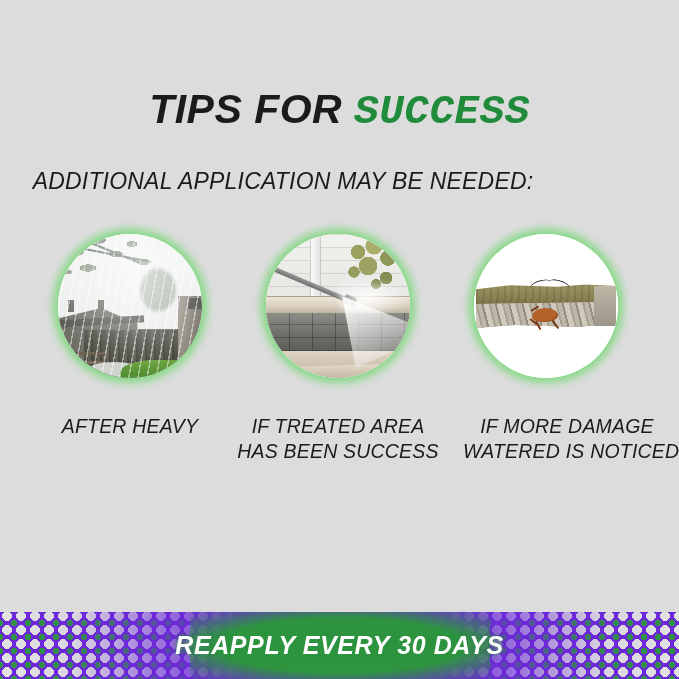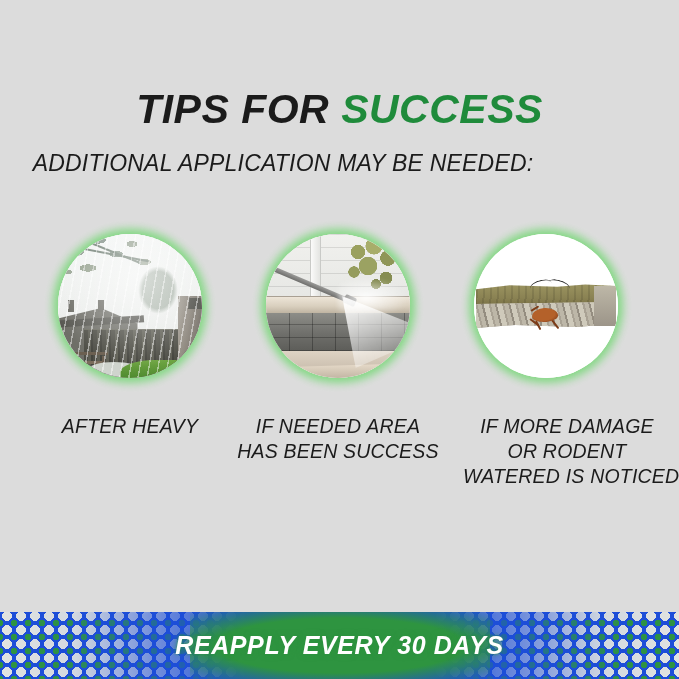--- a/index.html
+++ b/index.html
@@ -35,25 +35,26 @@
     font-size: 41px;
     font-style: italic;
     font-weight: bold;
     letter-spacing: 0.5px;
     color: #1b1b1b;
     line-height: 1.05;
     white-space: nowrap;
   }
   .title .accent {
     color: #1f8b3b;
+    font-family: Liberation Mono, monospace;
   }
 
   .subtitle {
     position: absolute;
-    top: 150px;
+    top: 168px;
     left: 0;
     width: 566px;
     text-align: center;
     font-size: 23px;
     font-style: italic;
     font-weight: normal;
     letter-spacing: 0.2px;
     color: #1b1b1b;
     white-space: nowrap;
   }
@@ -322,21 +323,21 @@
   .caption.k3 { left: 442px; margin-left: 21px; }
   .caption span { display: block; white-space: nowrap; }
 
   
   .banner {
     position: absolute;
     left: 0;
     bottom: 0;
     width: 679px;
     height: 67px;
-    background: #1d4ed8;
+    background: #6d28d9;
     overflow: hidden;
   }
   .halftone {
     position: absolute;
     inset: 0;
     background-color: transparent;
     background-image:
       radial-gradient(circle 5.1px at 7px 7px, #e2e4e0 0 96%, transparent 97%);
     background-size: 14px 14px;
     background-position: 0 -3px;
@@ -454,26 +455,25 @@
         </div>
       </div>
     </div>
   </div>
 
   <div class="captions">
     <div class="caption k1">
       <span>AFTER HEAVY</span>
     </div>
     <div class="caption k2">
-      <span>IF NEEDED AREA</span>
+      <span>IF TREATED AREA</span>
       <span>HAS BEEN SUCCESS</span>
     </div>
     <div class="caption k3">
       <span>IF MORE DAMAGE</span>
-      <span>OR RODENT</span>
       <span>WATERED IS NOTICED</span>
     </div>
   </div>
 
   <div class="banner">
     <div class="halftone left"></div>
     <div class="halftone right"></div>
     <div class="halftone-sq left"></div>
     <div class="halftone-sq right"></div>
     <div class="banner-fade"></div>

